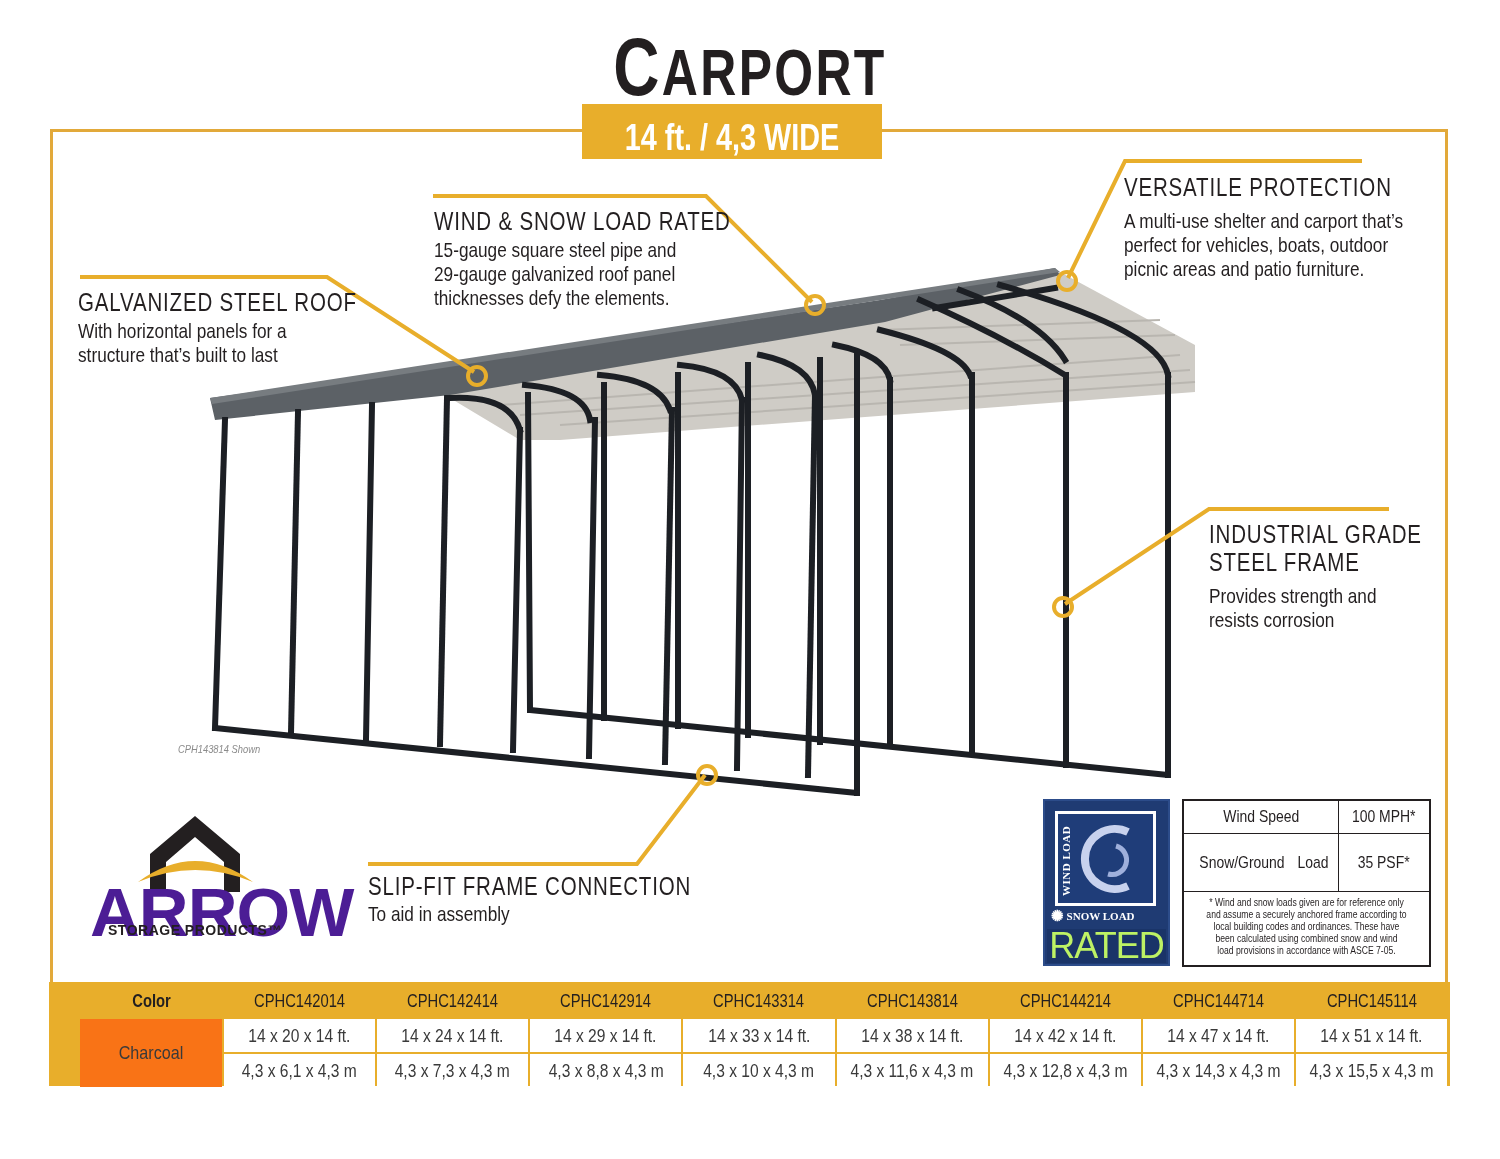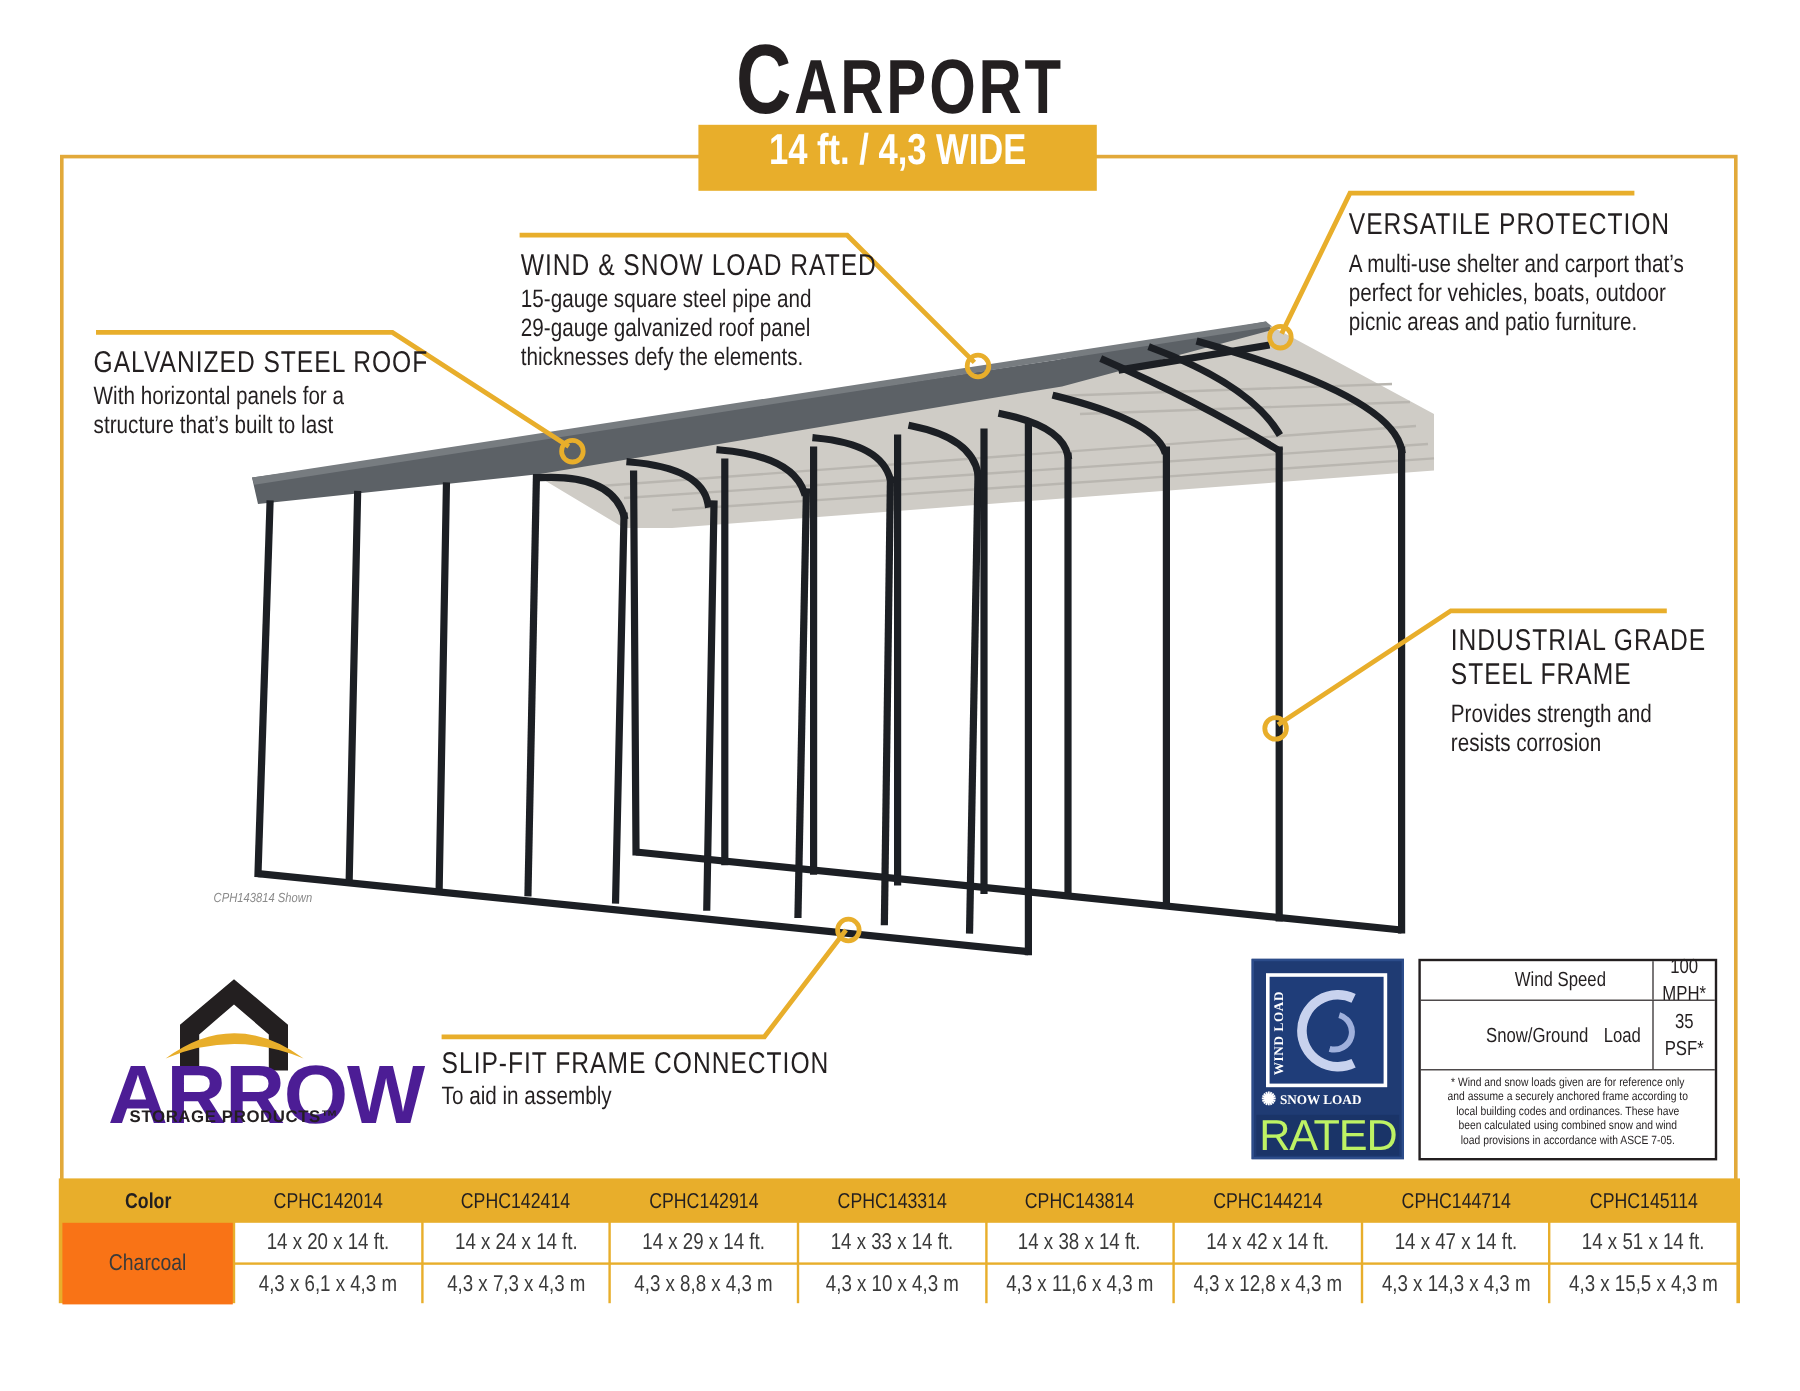--- a/index.html
+++ b/index.html
@@ -6,21 +6,21 @@
   body { width: 1500px; height: 1159px; position: relative; overflow: hidden; font-family: "Liberation Sans", sans-serif; color: #231f20; }
   .abs { position: absolute; }
 
   
   .title { left: 0; width: 1500px; top: 22px; text-align: center; font-family: "Liberation Sans", sans-serif; font-weight: bold; font-size: 76px; letter-spacing: 3px; color: #231f20; transform: scaleX(0.78); transform-origin: center; line-height: 90px; }
   .title .big { font-size: 82px; }
   .title .small { font-size: 64px; }
 
   
   .frame { left: 50px; top: 129px; width: 1398px; height: 955px; border: 3px solid #e2a93a; box-sizing: border-box; }
-  .banner { left: 582px; top: 104px; width: 332px; height: 55px; background: #e8ae2b; display: flex; align-items: flex-start; justify-content: center; }
+  .banner { left: 582px; top: 104px; width: 300px; height: 55px; background: #e8ae2b; display: flex; align-items: flex-end; justify-content: center; }
   .banner span { color: #ffffff; font-weight: bold; font-size: 36px; transform: scaleX(0.8); display: inline-block; white-space: nowrap; }
 
   
   .callout-h { font-size: 25px; letter-spacing: 1px; color: #231f20; white-space: nowrap; transform: scaleX(0.82); transform-origin: left top; line-height: 28px; }
   .callout-b { font-size: 21px; color: #231f20; white-space: nowrap; transform: scaleX(0.82); transform-origin: left top; line-height: 24px; }
 
   .caption { font-style: italic; font-size: 11px; color: #8a8a8a; transform: scaleX(0.85); transform-origin: left top; white-space: nowrap; }
 
   
   .logo-text { font-weight: bold; font-size: 69px; color: #4c1d95; letter-spacing: -1px; line-height: 54px; }
@@ -28,28 +28,28 @@
 
   
   .badge { left: 1043px; top: 799px; width: 127px; height: 167px; background: #1f3b73; box-sizing: border-box; border: 2px solid #2c4c8a; }
   .badge-inner { position: absolute; left: 10px; top: 10px; width: 101px; height: 95px; border: 3px solid #ffffff; box-sizing: border-box; background: #1f3d79; }
   .badge-vert { position: absolute; left: 2px; top: 8px; width: 18px; height: 78px; color: #fff; font-family: "Liberation Serif", serif; font-weight: bold; font-size: 11px; writing-mode: vertical-rl; transform: rotate(180deg); text-align: center; letter-spacing: 0.5px; }
   .badge-snow { position: absolute; left: 6px; top: 106px; width: 115px; color: #fff; font-family: "Liberation Serif", serif; font-weight: bold; font-size: 11px; display: flex; align-items: center; gap: 3px; }
   .badge-rated { position: absolute; left: 2px; top: 128px; width: 119px; height: 34px; background: #1a3468; color: #bef264; font-size: 36px; text-align: center; line-height: 34px; letter-spacing: -1px; }
 
   
   .load-table { left: 1182px; top: 799px; width: 249px; height: 168px; border: 2px solid #231f20; box-sizing: border-box; }
-  .lt-row { position: absolute; left: 0; display: flex; border-bottom: 1px solid #231f20; width: 100%; box-sizing: border-box; padding-left: 39px; }
+  .lt-row { position: absolute; left: 0; display: flex; border-bottom: 1px solid #231f20; width: 100%; box-sizing: border-box; }
   .lt-cell { display: flex; align-items: center; justify-content: center; text-align: center; font-size: 17px; color: #231f20; box-sizing: border-box; line-height: 22px; }
   .lt-cell span { display: inline-block; transform: scaleX(0.82); }
   .lt-note { position: absolute; left: 6px; right: 6px; top: 96px; font-size: 10px; line-height: 12px; text-align: center; color: #231f20; transform: scaleX(0.86); transform-origin: center top; }
 
   
   .spec { left: 49px; top: 982px; width: 1401px; height: 104px; background: #e8ae2b; box-sizing: border-box; padding: 3px; }
-  .spec-grid { display: grid; grid-template-columns: 142px repeat(8, 1fr); grid-template-rows: 32px 33px 33px; gap: 2px; height: 100%; }
+  .spec-grid { display: grid; grid-template-columns: 142px repeat(8, 1fr); grid-template-rows: 32px 33px 33px; gap: 2px; height: 100%; margin-left: 28px; }
   .spec-head { display: flex; align-items: center; justify-content: center; font-size: 18px; color: #231f20; }
   .spec-head span { display: inline-block; transform: scaleX(0.82); white-space: nowrap; }
   .spec-head.color span { font-weight: bold; }
   .spec-cell { background: #ffffff; display: flex; align-items: center; justify-content: center; font-size: 19px; color: #3a3a3a; }
   .spec-cell span { display: inline-block; transform: scaleX(0.82); white-space: nowrap; }
   .spec-color { grid-row: 2 / span 2; background: #f97316; display: flex; align-items: center; justify-content: center; font-size: 19px; color: #3a3a3a; }
   .spec-color span { display: inline-block; transform: scaleX(0.85); }
 
   svg { position: absolute; left: 0; top: 0; }
 </style>

